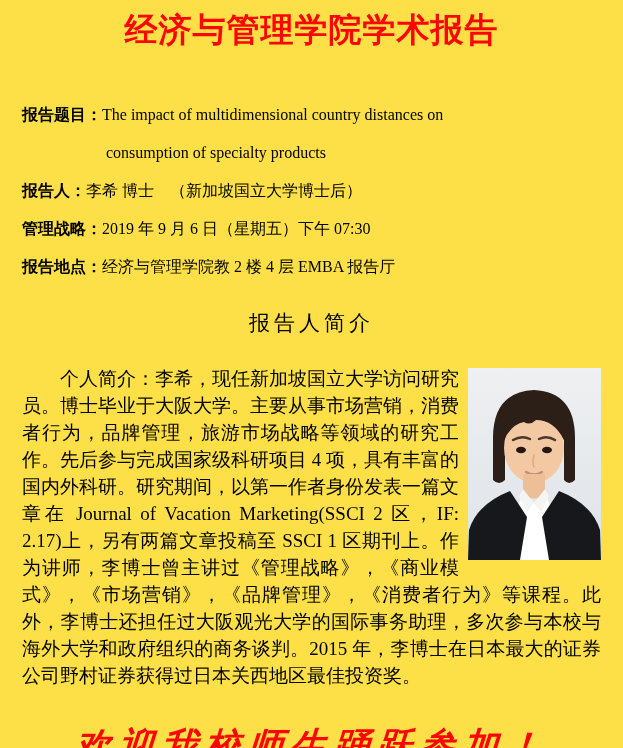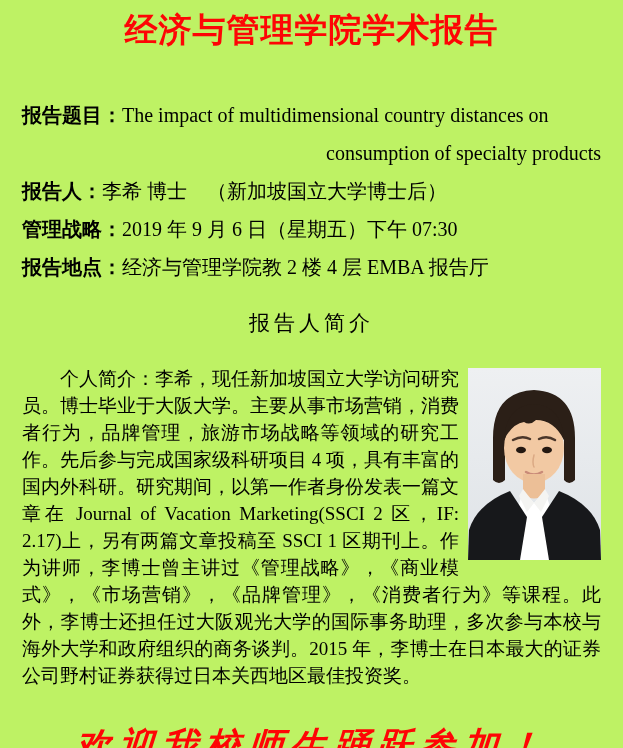--- a/index.html
+++ b/index.html
@@ -1,33 +1,33 @@
 <!DOCTYPE html>
 <html><head>
 <meta charset="utf-8">
 <style>
   :root{ --red:#fe0505; --ink:#141414; }
   html,body{margin:0;padding:0;background:#ffffff;}
   body{width:623px;height:748px;overflow:hidden;}
   .page{
-    position:relative;width:623px;height:748px;background:#bef264;
+    position:relative;width:623px;height:748px;background:#fde047;
     color:var(--ink);font-family:"Liberation Serif",serif;
   }
   .doc-title{
     margin:0;padding-top:8px;text-align:center;
     font-family:"Liberation Sans",sans-serif;font-weight:bold;
     font-size:33px;line-height:44px;color:var(--red);letter-spacing:1px;
   }
   .info{margin:51px 22px 0 22px;}
-  .row{font-size:20px;line-height:24px;margin-bottom:14px;white-space:nowrap;}
+  .row{font-size:16px;line-height:24px;margin-bottom:14px;white-space:nowrap;}
   .row .label{
     font-family:"Liberation Sans",sans-serif;font-weight:bold;color:#000;
   }
   .row .val{font-weight:normal;color:#000;}
-  .row.wrap-line{padding-left:84px;text-align:right;}
+  .row.wrap-line{padding-left:84px;}
   .section-heading{
     margin:32px 0 0 0;text-align:center;
     font-family:"Liberation Sans",sans-serif;font-weight:normal;
     font-size:21px;line-height:24px;letter-spacing:4px;color:#000;
   }
   .bio{
     margin:30px 22px 0 22px;font-size:19px;line-height:27px;
     text-align:justify;color:#000;
   }
   .bio p{margin:0;text-indent:2em;}

